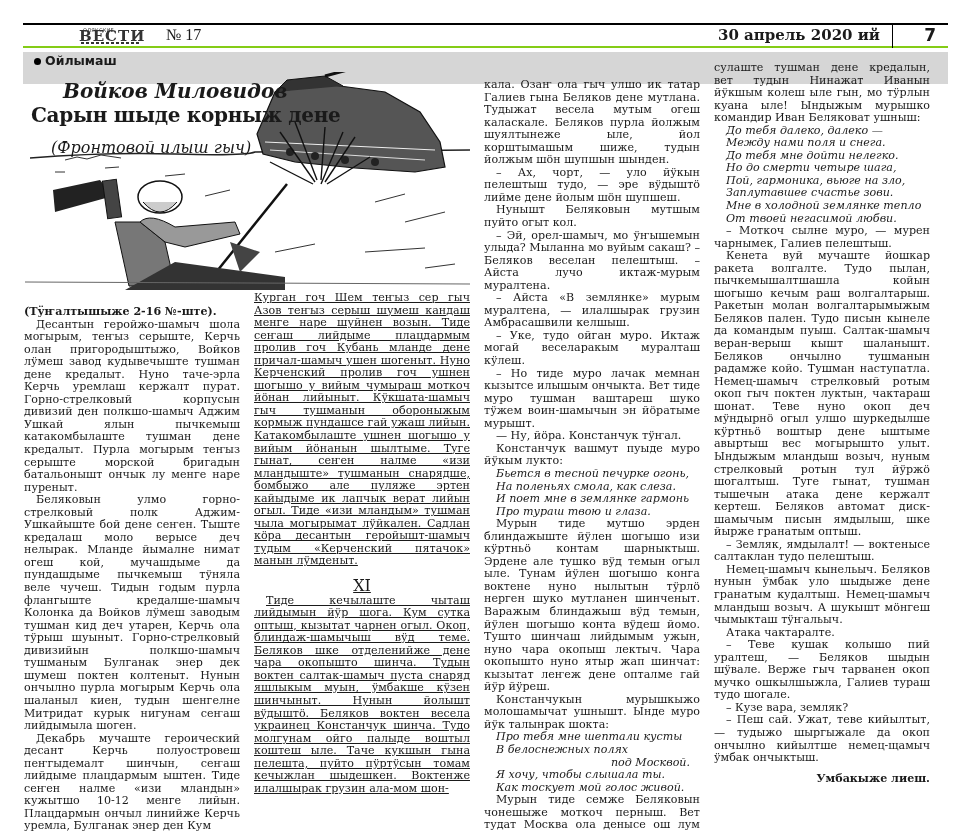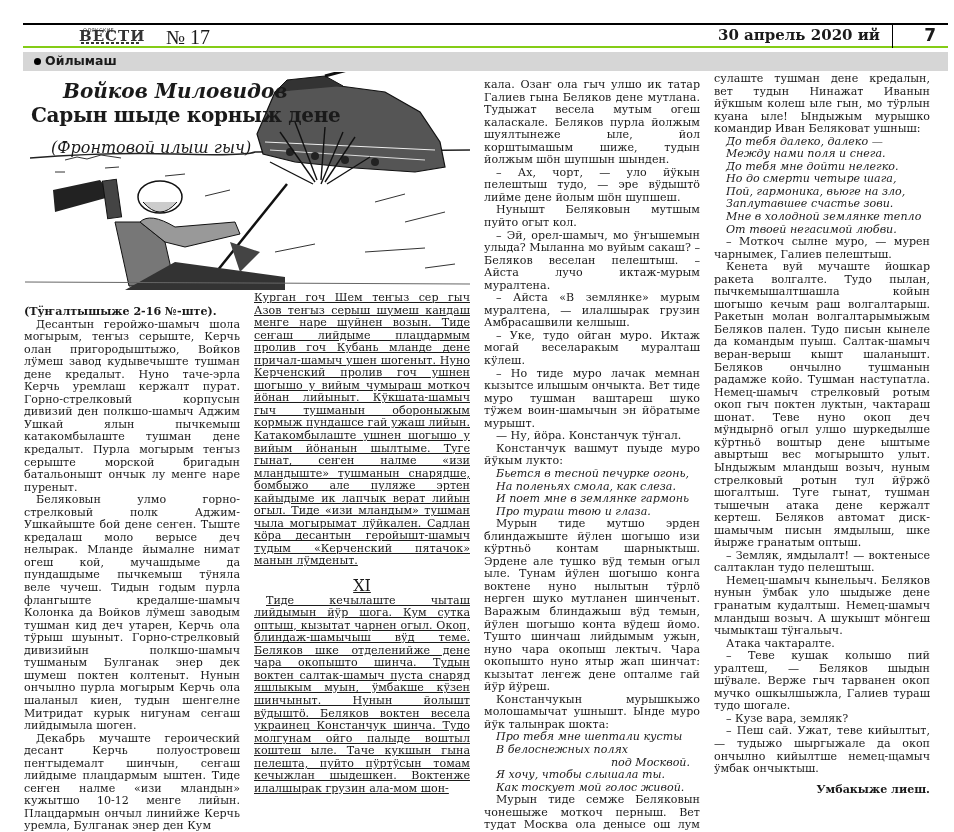--- a/index.html
+++ b/index.html
@@ -3,44 +3,44 @@
 <meta charset="utf-8">
 <style>
   html, body { margin:0; padding:0; background:#fff; }
   body { width:954px; height:832px; position:relative; overflow:hidden; font-family:"DejaVu Serif", serif; color:#1a1a1a; }
   .topline { position:absolute; left:23px; right:6px; top:23px; height:0; border-top:2.5px solid #000; }
   .hdr { position:absolute; left:23px; right:6px; top:26px; height:20px; border-bottom:2px solid #84cc16;text-decoration:underline; }
   .logo { position:absolute; left:52px; top:1px; width:88px; height:18px; }
   .logo .mini { position:absolute; left:8px; top:0px; font-family:"DejaVu Sans", sans-serif; font-size:5px; letter-spacing:0.3px; color:#333; }
   .logo .big { position:absolute; left:4px; top:2px; font-family:"DejaVu Serif", serif; font-size:15px; font-weight:bold; letter-spacing:1px; color:#333; line-height:15px; }
   .logo .under { position:absolute; left:6px; top:15px; width:60px; height:2px; background:repeating-linear-gradient(90deg,#333 0 3px,transparent 3px 5px); }
-  .issue { position:absolute; left:143px; top:0px; font-family:"Liberation Serif", serif; font-size:20px; }
+  .issue { position:absolute; left:143px; top:0px; font-family:"Liberation Serif", serif; font-size:16px; }
   .date { position:absolute; right:68px; top:0px; font-family:"DejaVu Serif", serif; font-weight:bold; font-size:15px; }
   .pagediv { position:absolute; right:55px; top:-2px; height:24px; border-left:1.5px solid #000; }
   .pagenum { position:absolute; right:12px; top:-1px; font-family:"DejaVu Sans", sans-serif; font-weight:bold; font-size:17px; }
-  .rubric { position:absolute; left:23px; right:6px; top:52px; height:19px; background:#d6d6d6; }
+  .rubric { position:absolute; left:23px; right:6px; top:52px; height:32px; background:#d6d6d6; }
   .rubric .dot { position:absolute; left:11px; top:6px; width:7px; height:7px; background:#000; border-radius:50%; }
   .rubric .lbl { position:absolute; left:22px; top:1px; font-family:"DejaVu Sans", sans-serif; font-weight:bold; font-size:12.5px; }
   .hero { position:absolute; left:25px; top:72px; width:445px; height:218px; overflow:hidden; }
   .author { position:absolute; left:38px; top:7px; font-family:"DejaVu Serif", serif; font-style:italic; font-weight:bold; font-size:20px; z-index:2; }
   .title { position:absolute; left:6px; top:31px; font-family:"DejaVu Serif", serif; font-weight:bold; font-size:20px; z-index:2; letter-spacing:-0.3px; }
   .subtitle { position:absolute; left:26px; top:66px; font-family:"DejaVu Serif", serif; font-style:italic; font-weight:normal; font-size:16px; z-index:2; }
   .illus { position:absolute; left:0; top:0; width:445px; height:218px; z-index:1; }
   .col { position:absolute; font-family:"DejaVu Serif", serif; font-size:11.1px; line-height:12.55px; text-align:justify; hyphens:manual; }
   .col p { margin:0; text-indent:12px; }
   .col p.noind { text-indent:0; }
   .col p.center { text-align:center; text-indent:0; margin:12px 0 2px 0; font-size:16px; }
   .col p.bold { font-weight:bold; }
   .col .poem { font-style:italic; text-align:left; padding-left:12px; text-indent:0; }
   .col .poem.right { text-align:right; padding-right:10px; }
   .col .sign { font-weight:bold; text-align:right; text-indent:0; margin-top:8px; }
   #c1 { left:24px; top:306px; width:216px; }
   #c2 { left:254px; top:292px; width:216px;text-decoration:underline; }
   #c3 { left:484px; top:79px; width:216px; }
-  #c4 { left:714px; top:73px; width:216px; }
+  #c4 { left:714px; top:62px; width:216px; }
 </style>
 </head>
 <body>
 
 <div class="topline"></div>
 <div class="hdr">
   <div class="logo">
     <span class="mini">ОЛЯКСКИЕ</span>
     <span class="big">ВЕСТИ</span>
     <span class="under"></span>

